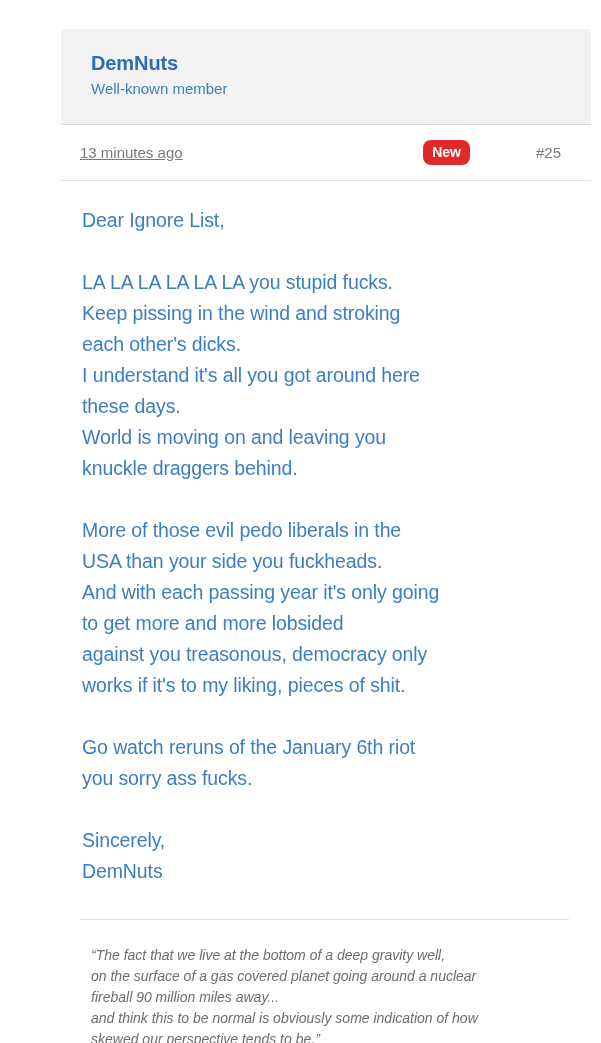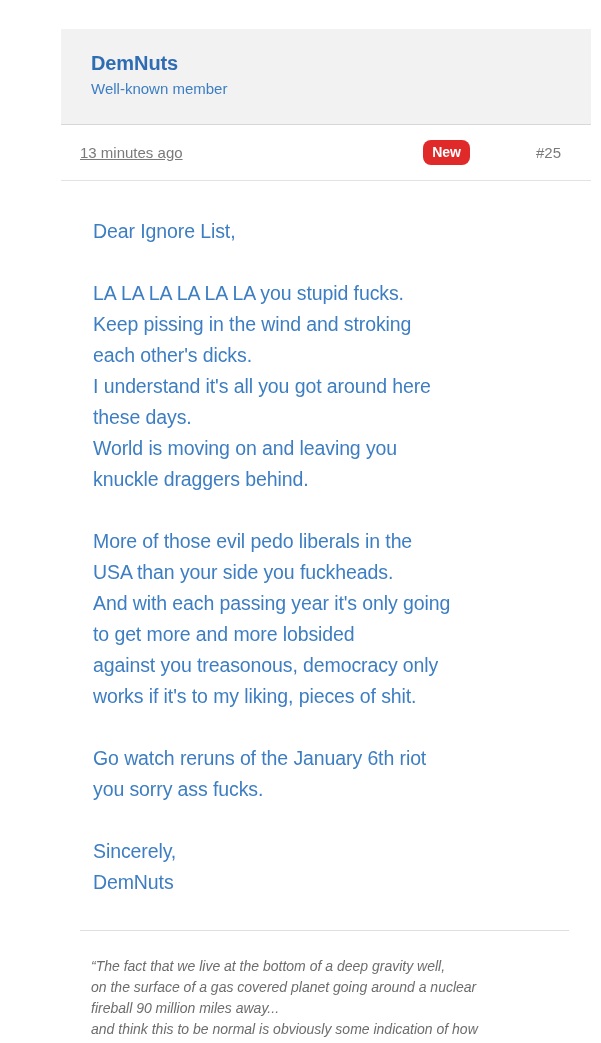--- a/index.html
+++ b/index.html
@@ -82,21 +82,21 @@
   
   .post-body {
     padding: 22px 24px 0 19px;
     box-sizing: border-box;
   }
   .message {
     color: #3d7ec2;
     font-size: 19.5px;
     line-height: 31px;
     white-space: pre-wrap;
-    margin: 13px;
+    margin: 2px;
     letter-spacing: -0.1px;
   }
 
   .signature-divider {
     border: none;
     border-top: 1px solid #dedede;
     margin: 32px 22px 0 19px;
   }
 
   .signature {

